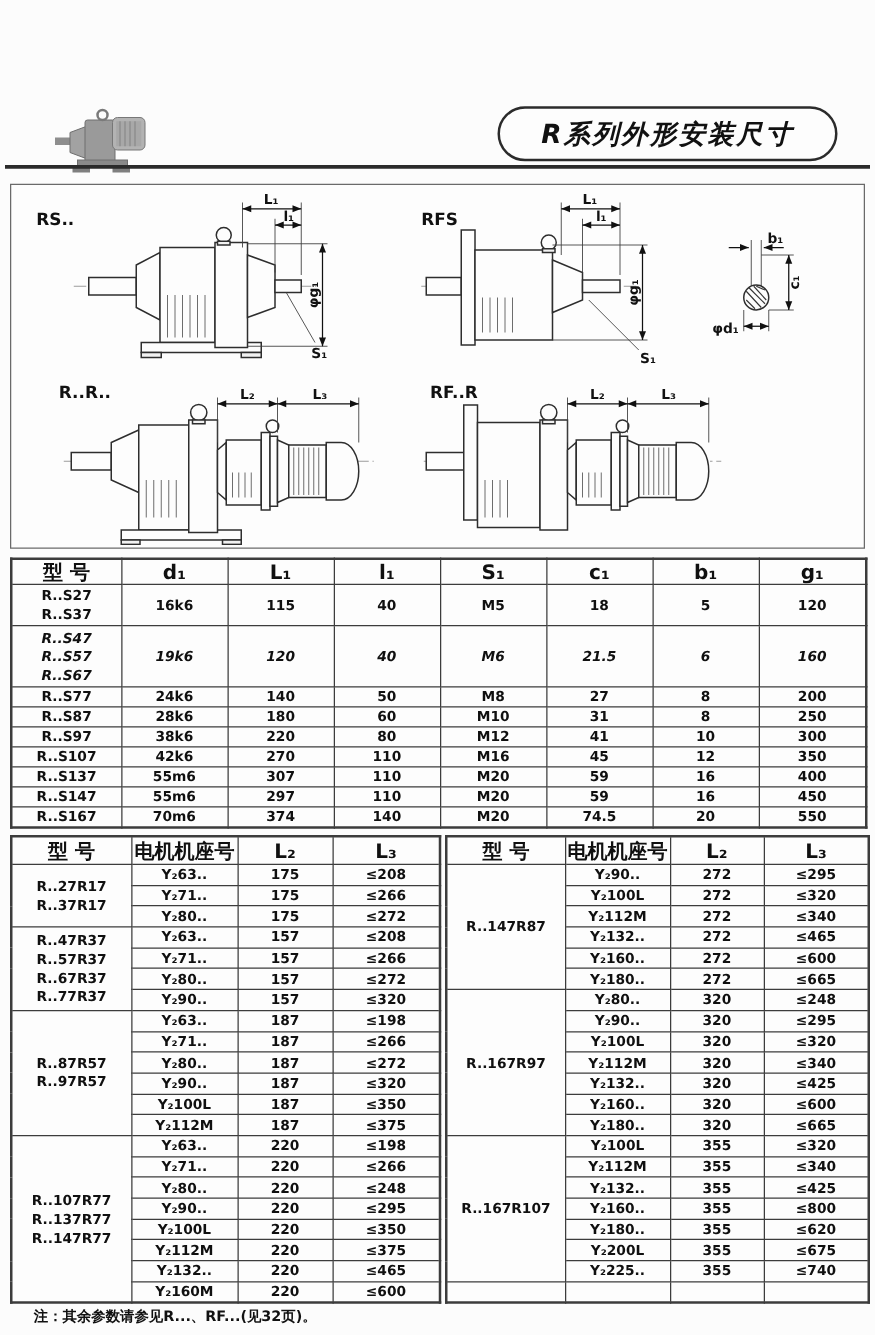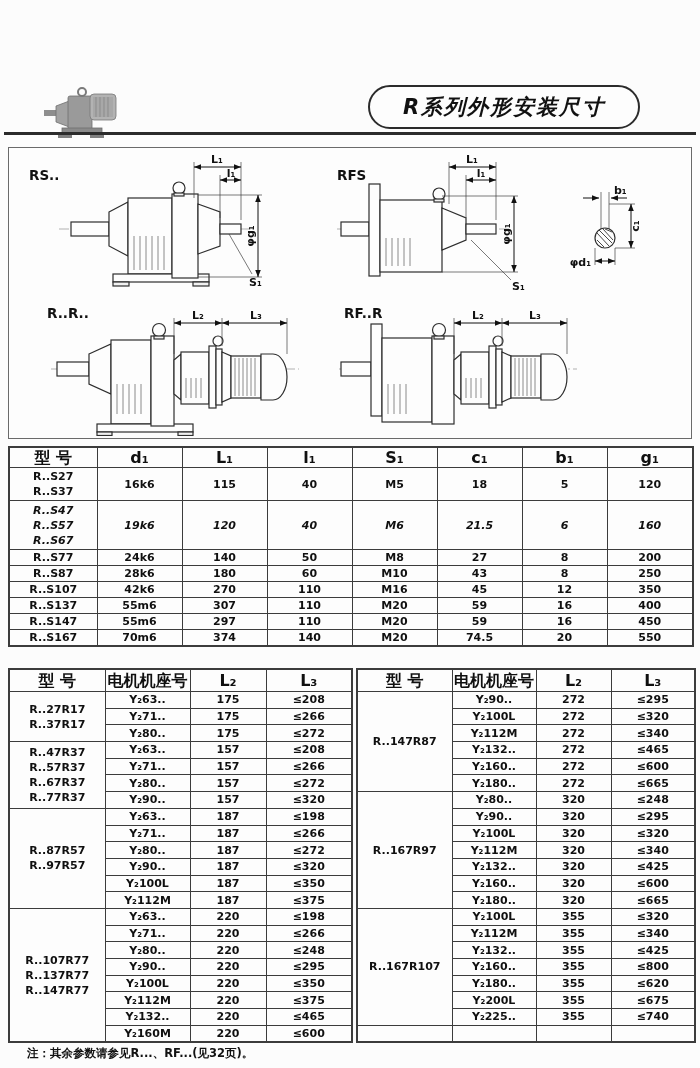--- a/index.html
+++ b/index.html
@@ -4,21 +4,21 @@
 <style>
   html,body{margin:0;padding:0;background:#e9e9e9;}
   .page{
     position:relative; width:700px; height:1068px; margin:0 auto;
     background:#fcfcfc; overflow:hidden;
     font-family:"DejaVu Sans","Liberation Sans",sans-serif; color:#111;
   }
   
   .photo{position:absolute; left:38px; top:80px; width:92px; height:64px;}
   .titlebox{
-    position:absolute; left:368px; top:85px; width:268px; height:40px;
+    position:absolute; left:398px; top:85px; width:268px; height:40px;
     border:2.5px solid #2b2b2b; border-radius:22px;
     display:flex; align-items:center; justify-content:center;
     font-size:21px; font-weight:bold; font-style:italic; letter-spacing:2px;
     background:#fdfdfd;
   }
   .rule{position:absolute; left:4px; top:132px; width:692px; height:3px; background:#2b2b2b;}
   
   .panel{position:absolute; left:8px; top:147px; width:682px; height:290px;
     border:1px solid #6a6a6a; background:#fdfdfd;}
   .panel svg{display:block;}
@@ -323,23 +323,33 @@
           <td>27</td>
           <td>8</td>
           <td>200</td>
         </tr>
         <tr class="h1">
           <td>R..S87</td>
           <td>28k6</td>
           <td>180</td>
           <td>60</td>
           <td>M10</td>
-          <td>43</td>
+          <td>31</td>
           <td>8</td>
           <td>250</td>
+        </tr>
+        <tr class="h1">
+          <td>R..S97</td>
+          <td>38k6</td>
+          <td>220</td>
+          <td>80</td>
+          <td>M12</td>
+          <td>41</td>
+          <td>10</td>
+          <td>300</td>
         </tr>
         <tr class="h1">
           <td>R..S107</td>
           <td>42k6</td>
           <td>270</td>
           <td>110</td>
           <td>M16</td>
           <td>45</td>
           <td>12</td>
           <td>350</td>

